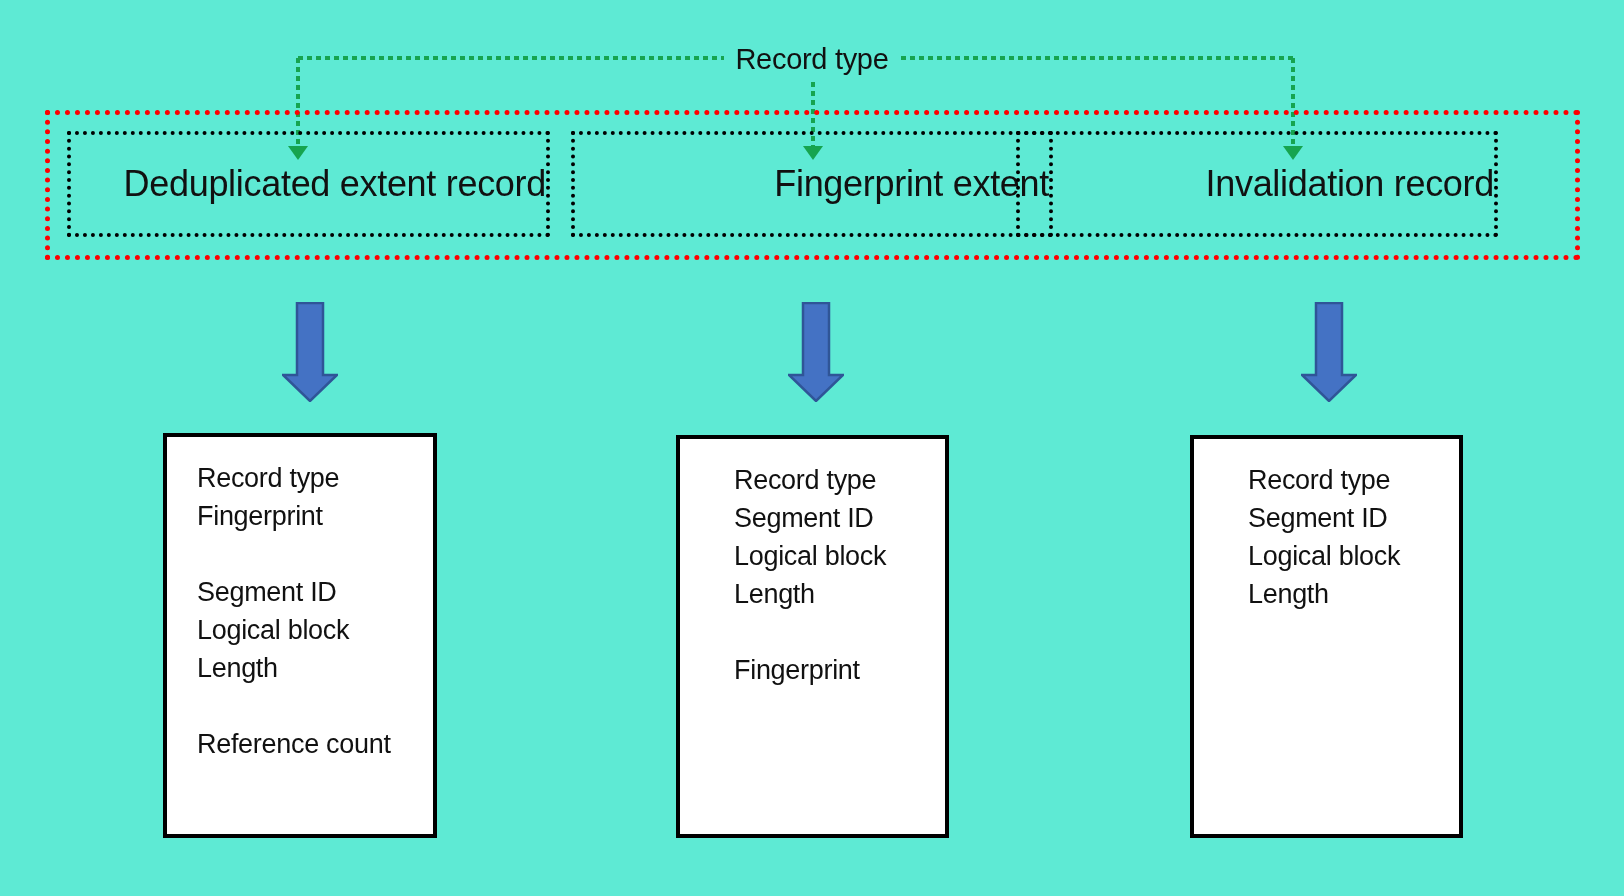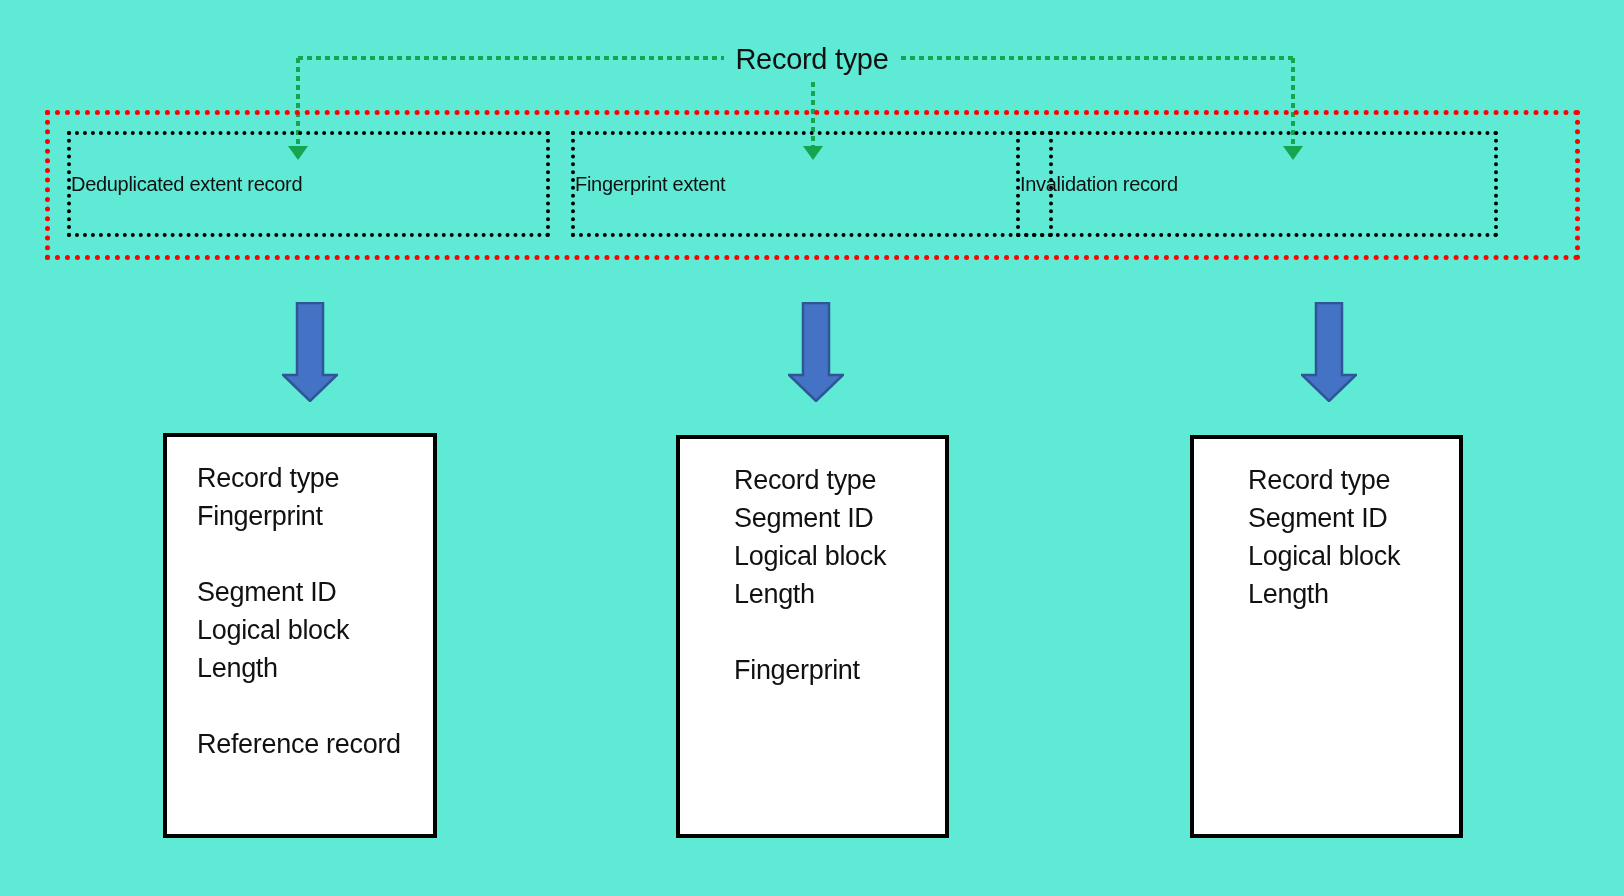--- a/index.html
+++ b/index.html
@@ -39,22 +39,22 @@
   
   .group-outline{
     position:absolute;left:45px;top:110px;width:1535px;height:150px;
     border:5px dotted var(--red);
   }
 
   
   .record-box{
     position:absolute;top:131px;height:106px;
     border:4px dotted var(--ink);
-    display:flex;align-items:center;justify-content:flex-start;
-    font-size:20px;letter-spacing:-0.3px;color:#111;
+    display:flex;align-items:center;justify-content:flex-end;
+    font-size:36px;letter-spacing:-0.3px;color:#111;
     background:transparent;
   }
   .rb-1{left:67px;width:483px;}
   .rb-2{left:571px;width:482px;}
   .rb-3{left:1016px;width:482px;}
 
   
   .down-arrow{position:absolute;top:302px;width:56px;height:100px;}
   .da-1{left:282px;}
   .da-2{left:788px;}
@@ -110,21 +110,21 @@
   </svg>
 
   <div class="fields-box fb-1">
     <div class="field-line">Record type</div>
     <div class="field-line">Fingerprint</div>
     <div class="field-line"></div>
     <div class="field-line">Segment ID</div>
     <div class="field-line">Logical block</div>
     <div class="field-line">Length</div>
     <div class="field-line"></div>
-    <div class="field-line">Reference record</div>
+    <div class="field-line">Reference count</div>
   </div>
 
   <div class="fields-box fb-2">
     <div class="field-line">Record type</div>
     <div class="field-line">Segment ID</div>
     <div class="field-line">Logical block</div>
     <div class="field-line">Length</div>
     <div class="field-line"></div>
     <div class="field-line">Fingerprint</div>
   </div>

